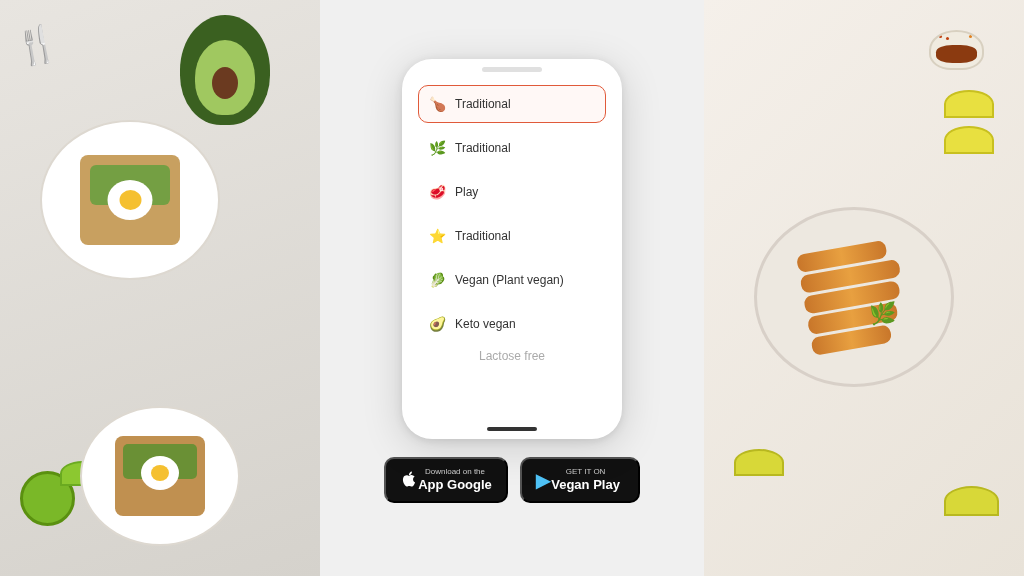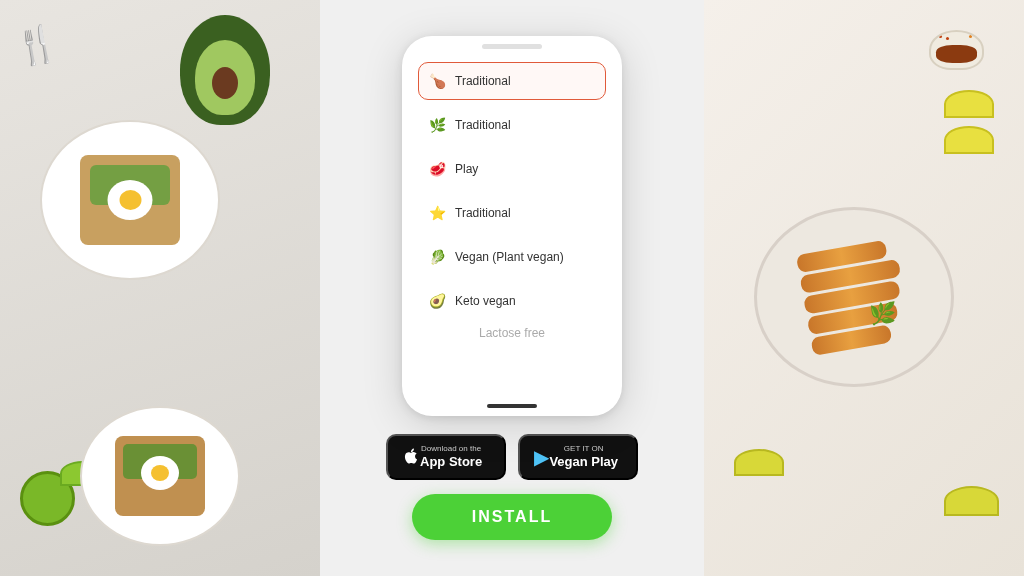--- a/index.html
+++ b/index.html
@@ -473,33 +473,32 @@
       <div class="phone-home-bar"></div>
     </div>
 
     <div class="store-buttons">
       <button class="store-btn">
         <span class="store-btn-icon"><svg width="18" height="22" viewBox="0 0 24 24" fill="white">
               <path d="M18.71 19.5c-.83 1.24-1.71 2.45-3.05 2.47-1.34.03-1.77-.79-3.29-.79-1.53 0-2 .77-3.27.82-1.31.05-2.3-1.32-3.14-2.53C4.25 17 2.94 12.45 4.7 9.39c.87-1.52 2.43-2.48 4.12-2.51 1.28-.02 2.5.87 3.29.87.78 0 2.26-1.07 3.8-.91.65.03 2.47.26 3.64 1.98-.09.06-2.17 1.28-2.15 3.81.03 3.02 2.65 4.03 2.68 4.04-.03.07-.42 1.44-1.38 2.83M13 3.5c.73-.83 1.94-1.46 2.94-1.5.13 1.17-.34 2.35-1.04 3.19-.69.85-1.83 1.51-2.95 1.42-.15-1.15.41-2.35 1.05-3.11z"></path>
             </svg></span>
         <div>
           <div class="store-btn-text-small">Download on the</div>
-          <div class="store-btn-text-big">App Store</div>
+          <div class="store-btn-text-big">App Google</div>
         </div>
       </button>
       <button class="store-btn">
         <span class="store-btn-icon" style="color:#4fc3f7;">▶</span>
         <div>
           <div class="store-btn-text-small">GET IT ON</div>
           <div class="store-btn-text-big">Vegan Play</div>
         </div>
       </button>
     </div>
 
-    <button class="install-btn">INSTALL</button>
 
   </div>
 
   <div class="right-image">
     <div class="right-image-inner">
 
       <div class="sauce-bowl">
         <div class="sauce-content"></div>
         <div style="position:absolute; top:3px; left:8px; width:3px; height:3px; background:#c04010; border-radius:50%;"></div>
         <div style="position:absolute; top:5px; left:15px; width:3px; height:3px; background:#c04010; border-radius:50%;"></div>

